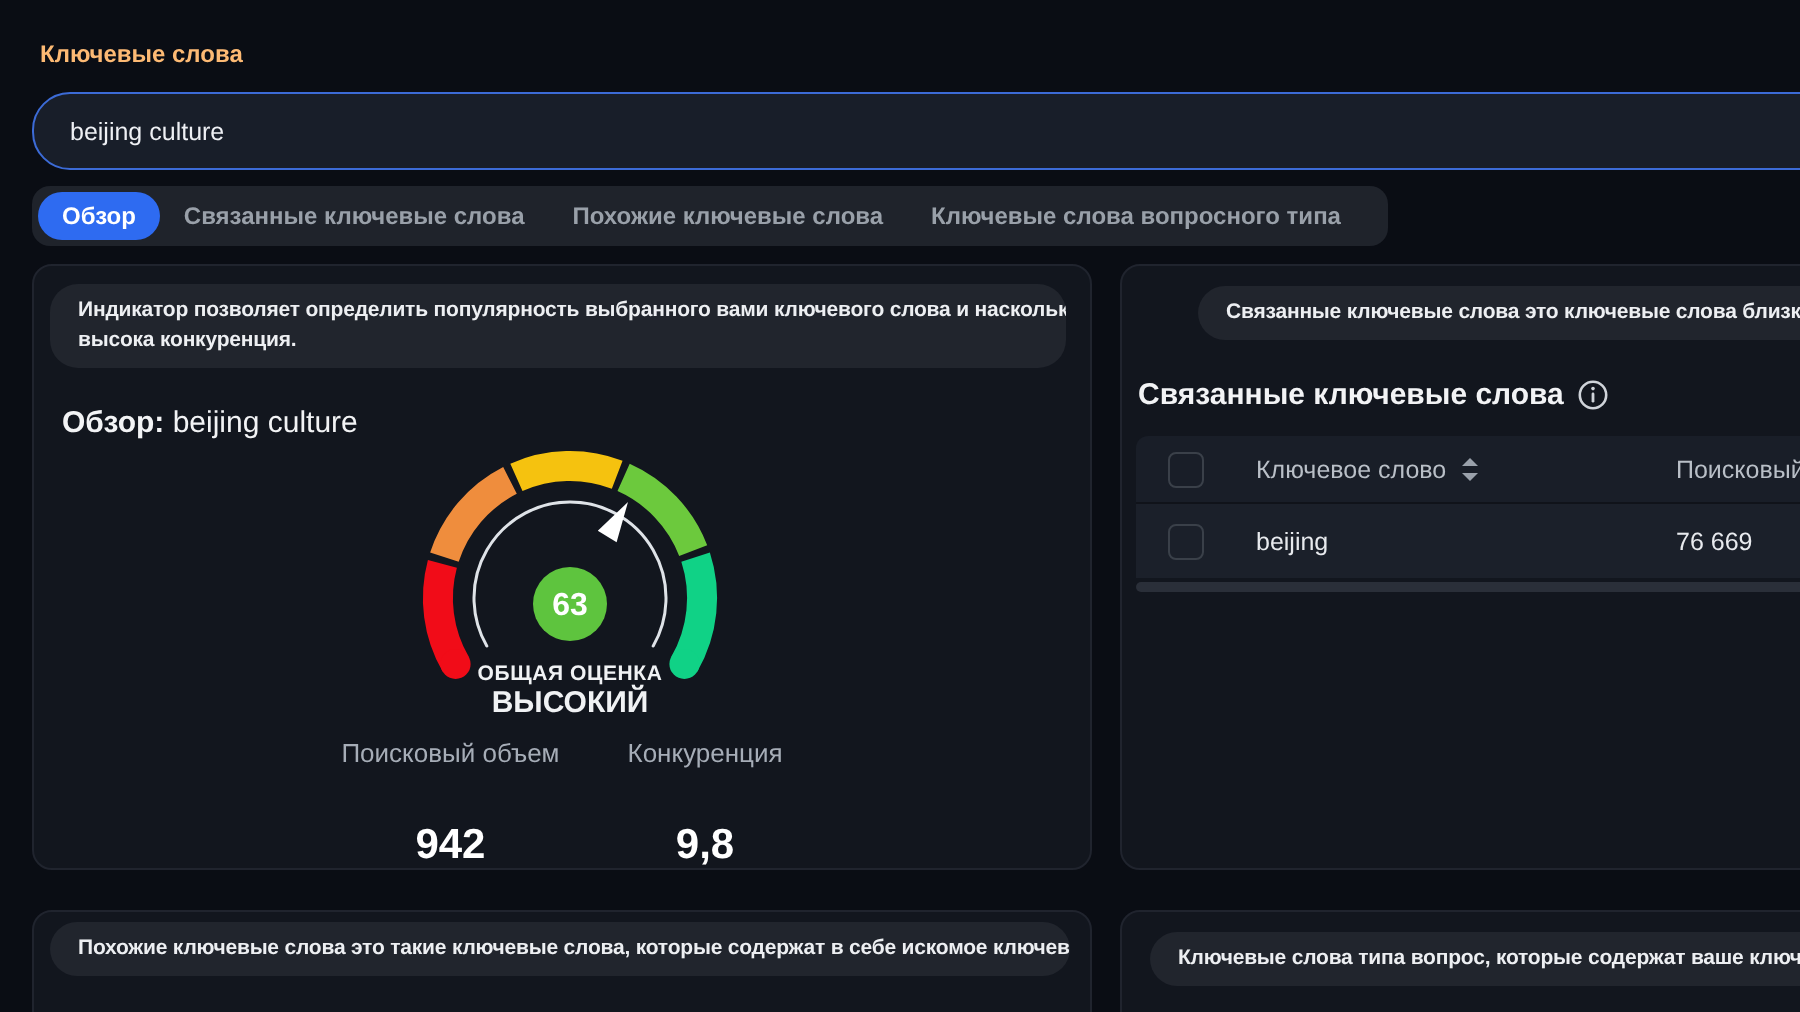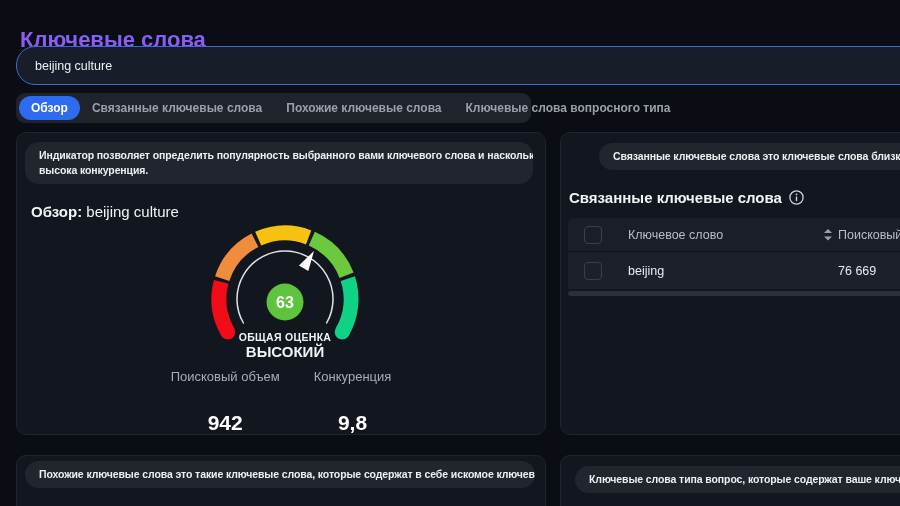--- a/index.html
+++ b/index.html
@@ -1,28 +1,28 @@
 <!DOCTYPE html>
 <html><head>
 <meta charset="utf-8">
 <style>
   html,body{margin:0;padding:0;}
   body{
     width:900px;height:506px;overflow:hidden;position:relative;
     background:#0a0d14;font-family:"Liberation Sans",sans-serif;
     -webkit-font-smoothing:antialiased;
   }
-  .page-title{position:absolute;left:20px;top:12px;font-size:22px;font-weight:bold;color:#8b5cf6;}
+  .page-title{position:absolute;left:20px;top:12px;font-size:12px;font-weight:bold;color:#fdba74;}
   .search-input{
     position:absolute;left:16px;top:46px;width:920px;height:39px;box-sizing:border-box;
     background:#181e29;border:1.5px solid #3c6bd6;border-radius:19px;
     color:#eef0f4;font-size:12.5px;padding:0 18px;outline:none;font-family:"Liberation Sans",sans-serif;
   }
   .tabbar{
-    position:absolute;left:16px;top:93px;width:515px;height:30px;box-sizing:border-box;
+    position:absolute;left:16px;top:93px;width:678px;height:30px;box-sizing:border-box;
     background:#1f232b;border-radius:9px;display:flex;align-items:center;padding:0 3px;
   }
   .tab{
     height:24px;display:flex;align-items:center;padding:0 12px;border-radius:12px;
     font-size:12px;font-weight:bold;color:#99a0a9;white-space:nowrap;cursor:pointer;
   }
   .tab.active{background:#2e6bf1;color:#ffffff;}
   .card{
     position:absolute;background:#12161e;border:1px solid #20242e;border-radius:10px;
     box-sizing:border-box;overflow:hidden;
@@ -55,21 +55,21 @@
     font-size:12px;font-weight:bold;color:#ffffff;}
   .badge-volume{background:#701a75;}
   .badge-competition{background:#10d081;}
   .related-heading{position:absolute;left:8px;top:56px;font-size:15px;font-weight:bold;color:#f2f3f5;
     display:flex;align-items:center;gap:7px;}
   .thead,.trow{position:absolute;left:7px;width:366px;display:flex;align-items:center;}
   .thead{top:85px;height:33px;background:#191e28;border-bottom:1px solid #10131a;
     border-radius:6px 6px 0 0;color:#b9bfc7;font-size:12.5px;}
   .trow{top:119px;height:37px;background:#1b202a;color:#e8eaee;font-size:12.5px;}
   .cell-check{flex:0 0 60px;display:flex;align-items:center;padding-left:16px;box-sizing:border-box;}
-  .cell-keyword{flex:0 0 205px;display:flex;align-items:center;justify-content:space-between;}
+  .cell-keyword{flex:0 0 205px;display:flex;align-items:center;}
   .cell-volume{flex:1;padding-left:5px;white-space:nowrap;}
   .checkbox{width:16px;height:16px;border:1.5px solid #3a4049;border-radius:4px;background:transparent;cursor:pointer;}
   .sort-icon{margin-left:7px;display:inline-block;}
   .hscrollbar{position:absolute;left:7px;top:158px;width:358px;height:5px;border-radius:3px;background:#2a2f39;}
 </style>
 </head>
 <body>
 
 <h1 class="page-title">Ключевые слова</h1>
 

